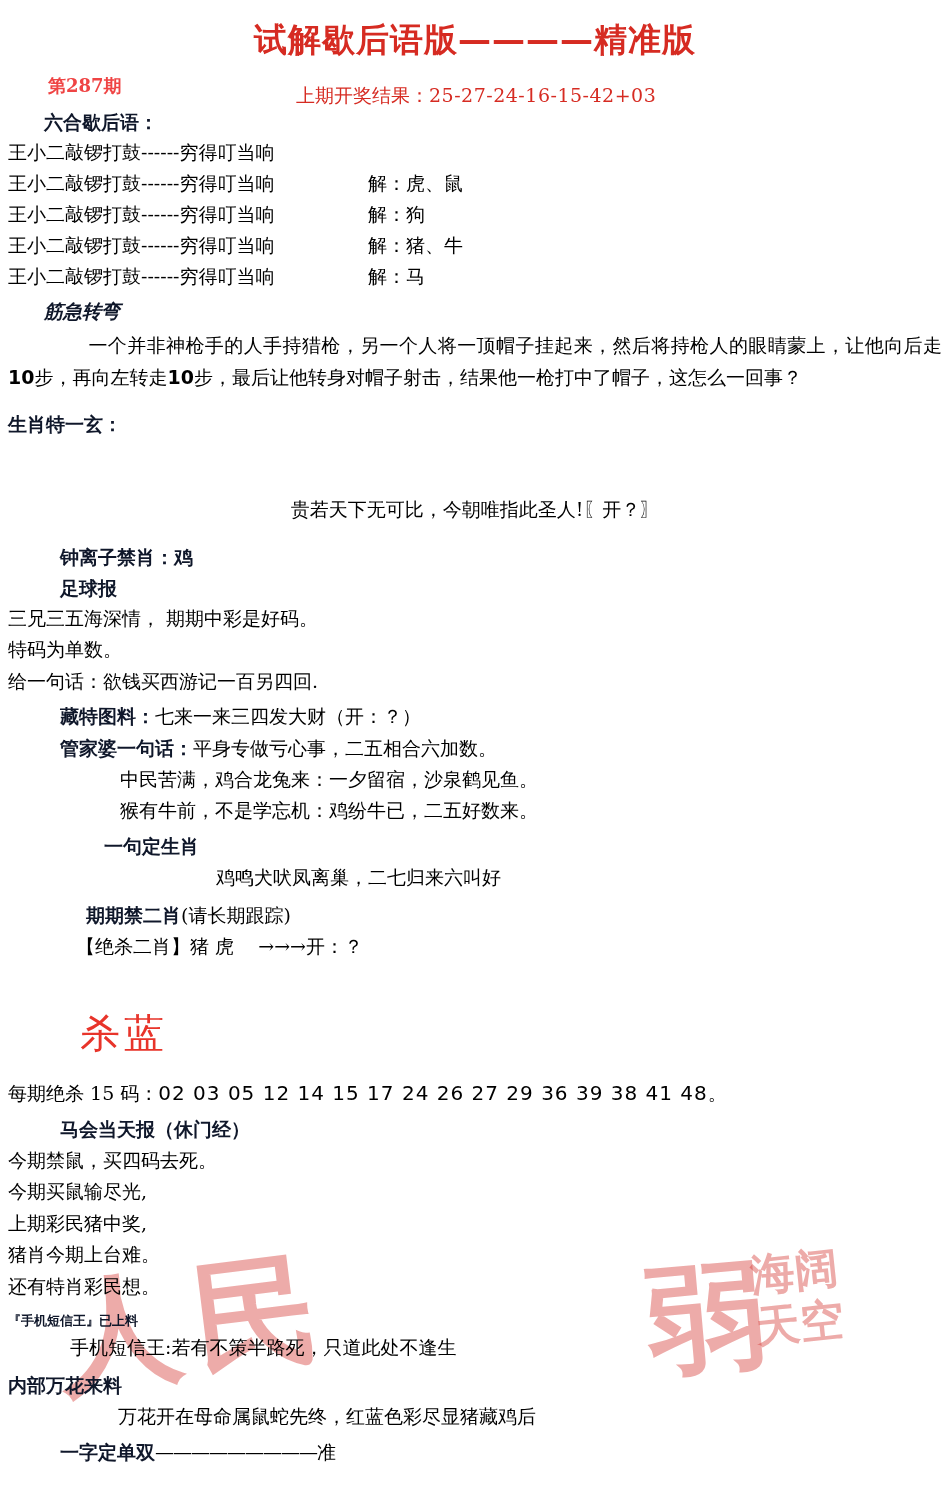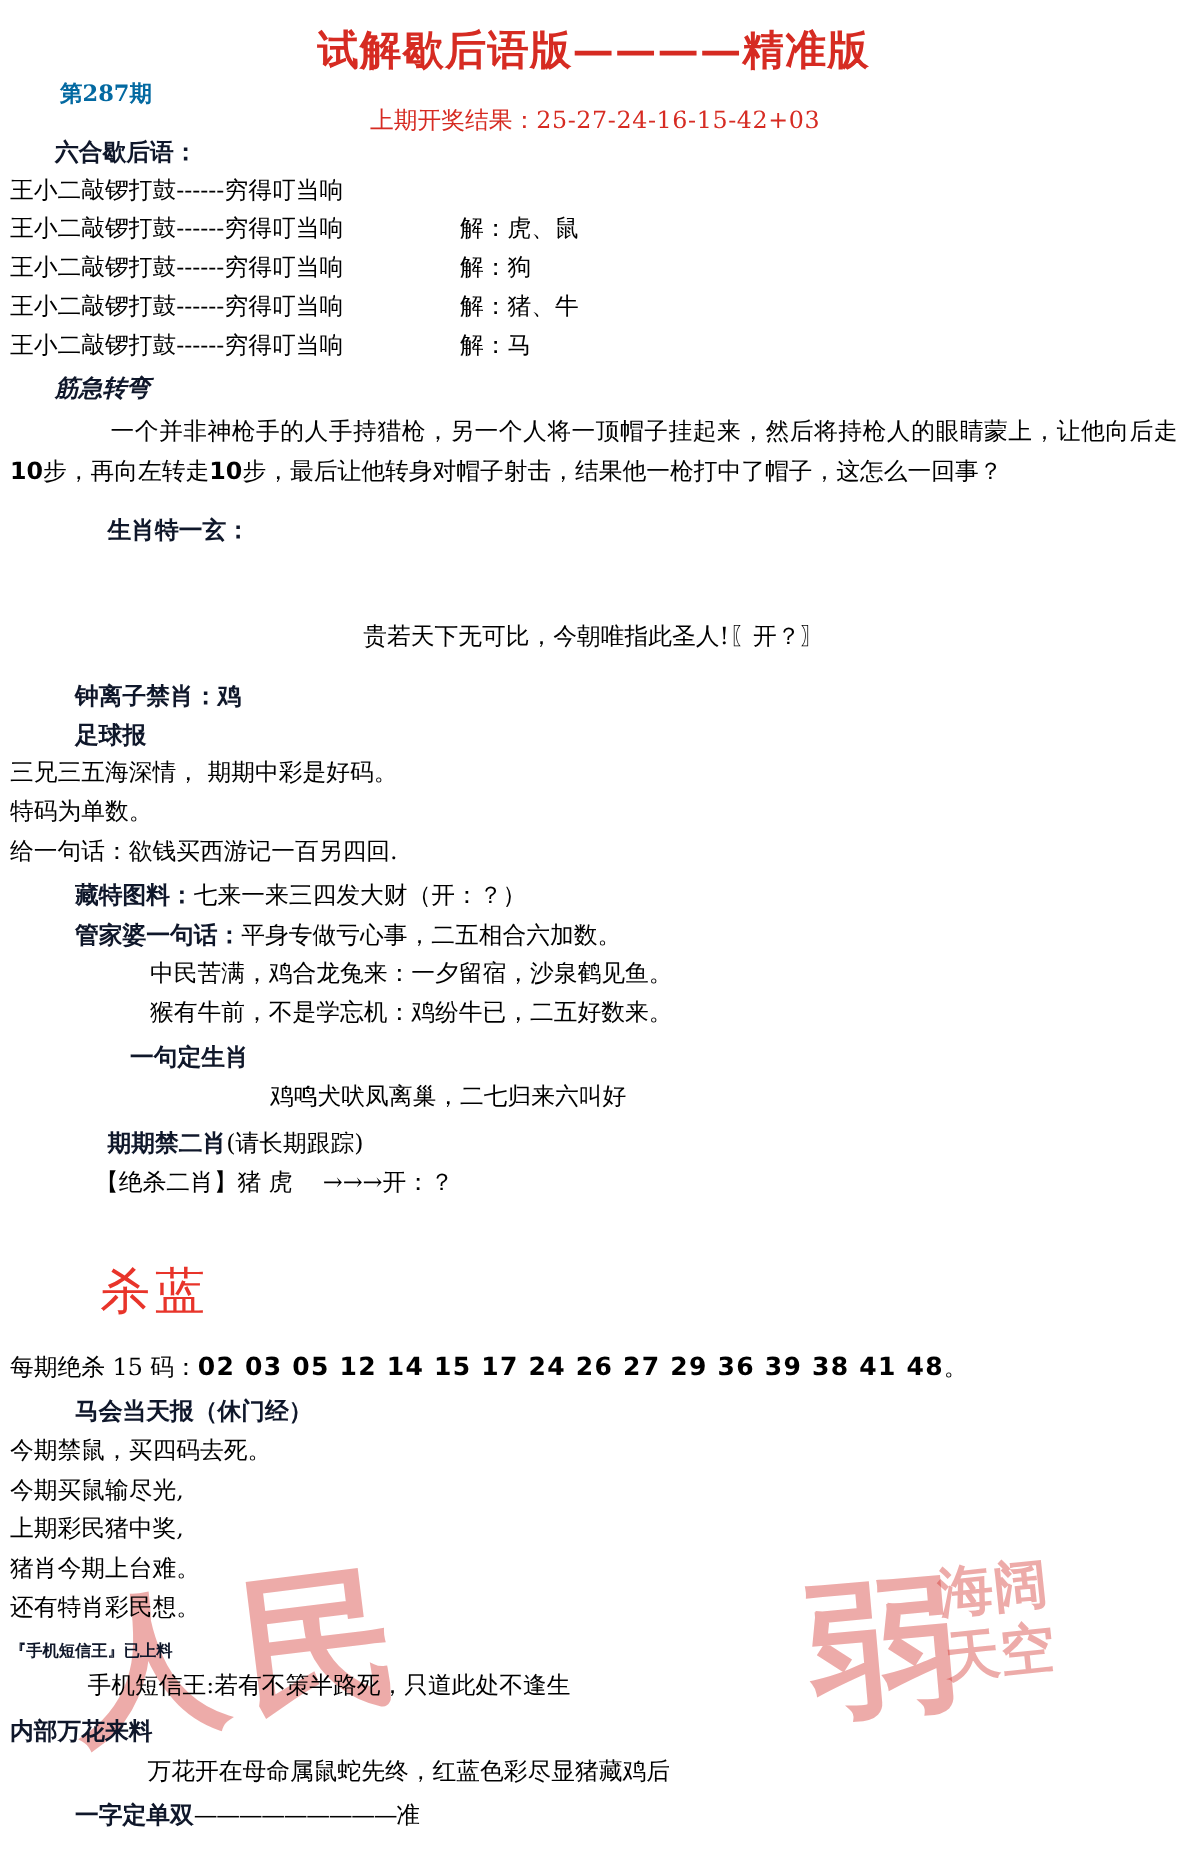--- a/index.html
+++ b/index.html
@@ -56,24 +56,24 @@
     font-weight: bold;
     color: #e8342a;
     letter-spacing: 1px;
   }
   .main-title .seg-a { color: #d62b22; }
   .main-title .seg-b { color: #d62b22; }
 
   .issue {
     position: absolute;
     left: 48px;
-    top: 63px;
+    top: 74px;
     font-size: 18px;
     font-weight: bold;
-    color: #0369a1;
+    color: #ef4444;
     font-family: "DejaVu Serif", "Liberation Serif", serif;
   }
   .lastdraw {
     position: absolute;
     left: 296px;
     top: 83px;
     font-size: 19px;
     color: #d62b22;
     font-family: "DejaVu Serif", "Liberation Serif", serif;
     white-space: nowrap;
@@ -120,21 +120,20 @@
     margin-left: 0px;
     text-align: justify;
     line-height: 1.72;
     font-size: 19px;
   }
   .brain-body .ind { display: inline-block; width: 80px; }
   .bnum { font-family: "DejaVu Sans", "Liberation Sans", sans-serif; font-weight: bold; }
 
   .zodiac-title {
     margin-top: 16px;
-    margin-left: 78px;
     font-size: 19px;
   }
   .poem-line {
     margin-top: 56px;
     text-align: center;
     font-size: 19px;
   }
 
   .zhong {
     margin-top: 18px;
@@ -169,21 +168,21 @@
     color: #e8342a;
     font-family: "DejaVu Serif", "Liberation Serif", serif;
     letter-spacing: 4px;
   }
   .kill15 {
     margin-top: 14px;
     font-size: 19px;
   }
   .kill15 .codes {
     font-family: "DejaVu Sans", "Liberation Sans", sans-serif;
-    font-weight: bold;
+    font-weight: normal;
     font-size: 20px;
     letter-spacing: 1px;
   }
 
   .mahui { margin-top: 6px; margin-left: 52px; font-size: 19px; }
   .mh-line { margin-top: 2px; font-size: 19px; }
 
   .sms-title { margin-top: 10px; font-size: 13px; }
   .sms-body { margin-top: 2px; margin-left: 62px; font-size: 19px; }
 

